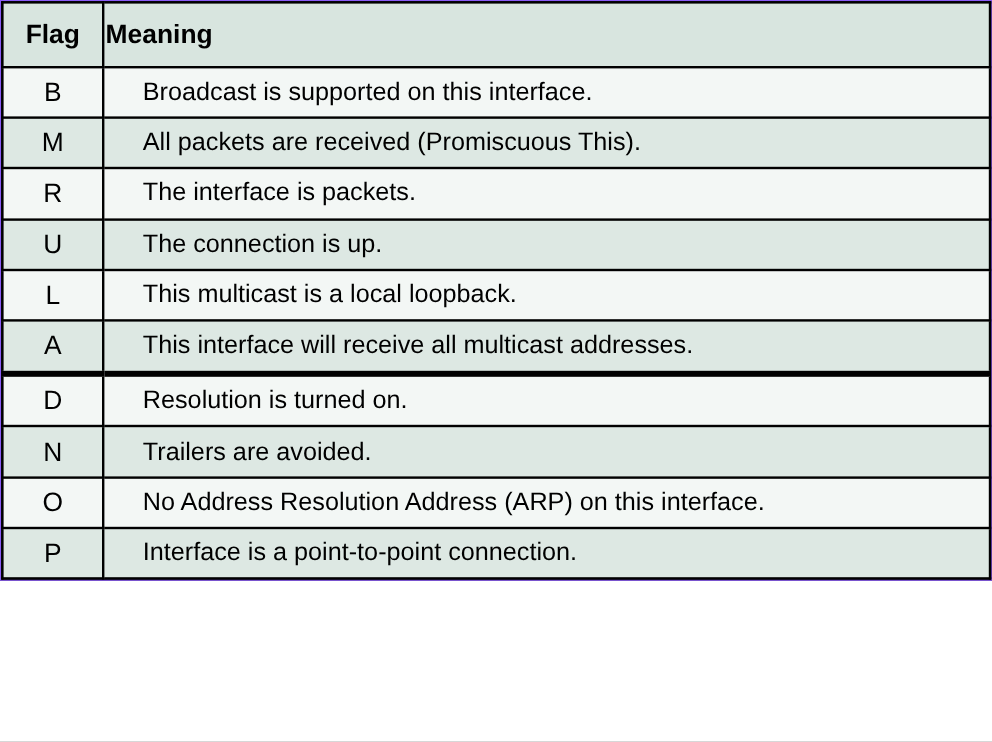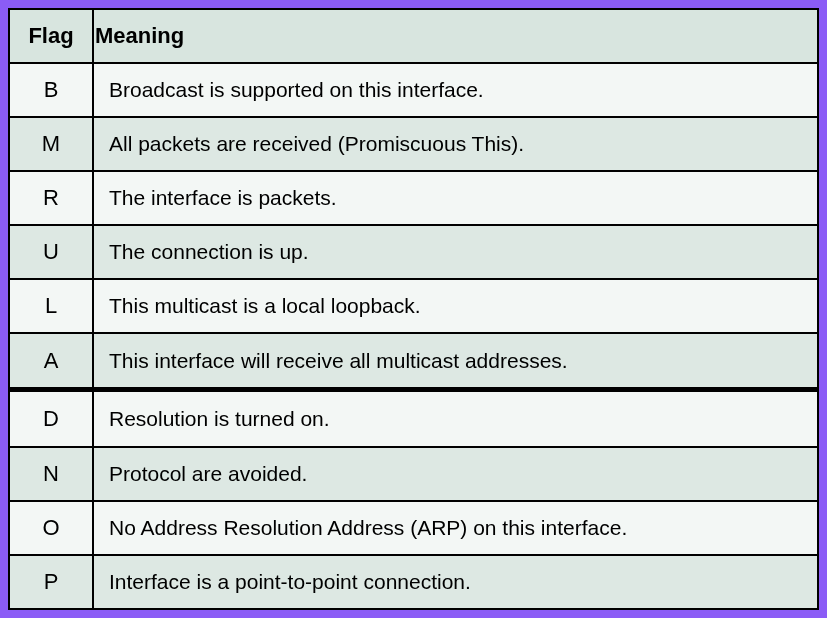--- a/index.html
+++ b/index.html
@@ -6,22 +6,22 @@
     margin: 0;
     padding: 0;
     width: 827px;
     height: 618px;
     background: #ffffff;
     font-family: "Liberation Sans", sans-serif;
   }
   .table-wrap {
     box-sizing: border-box;
     width: 827px;
-    height: 618px;
-    border: 8px solid #8b5cf6;
+    height: 484px;
+    border: 1px solid #8b5cf6;
     background: #000000;
   }
   table {
     width: 100%;
     height: 100%;
     border-collapse: collapse;
     table-layout: fixed;
   }
   th, td {
     border: 2px solid #000000;
@@ -34,21 +34,21 @@
     font-weight: bold;
     height: 50px;
     text-align: left;
   }
   th:first-child, td:first-child {
     width: 80px;
     text-align: center;
   }
   td.meaning {
     text-align: left;
-    padding-left: 15px;
+    padding-left: 32px;
   }
   td {
     font-size: 21px;
   }
   td.flag {
     font-size: 22px;
   }
   tbody tr:nth-child(odd) td {
     background: #f3f7f5;
   }
@@ -95,21 +95,21 @@
       <tr>
         <td class="flag">A</td>
         <td class="meaning">This interface will receive all multicast addresses.</td>
       </tr>
       <tr>
         <td class="flag">D</td>
         <td class="meaning">Resolution is turned on.</td>
       </tr>
       <tr>
         <td class="flag">N</td>
-        <td class="meaning">Protocol are avoided.</td>
+        <td class="meaning">Trailers are avoided.</td>
       </tr>
       <tr>
         <td class="flag">O</td>
         <td class="meaning">No Address Resolution Address (ARP) on this interface.</td>
       </tr>
       <tr>
         <td class="flag">P</td>
         <td class="meaning">Interface is a point-to-point connection.</td>
       </tr>
     </tbody>

